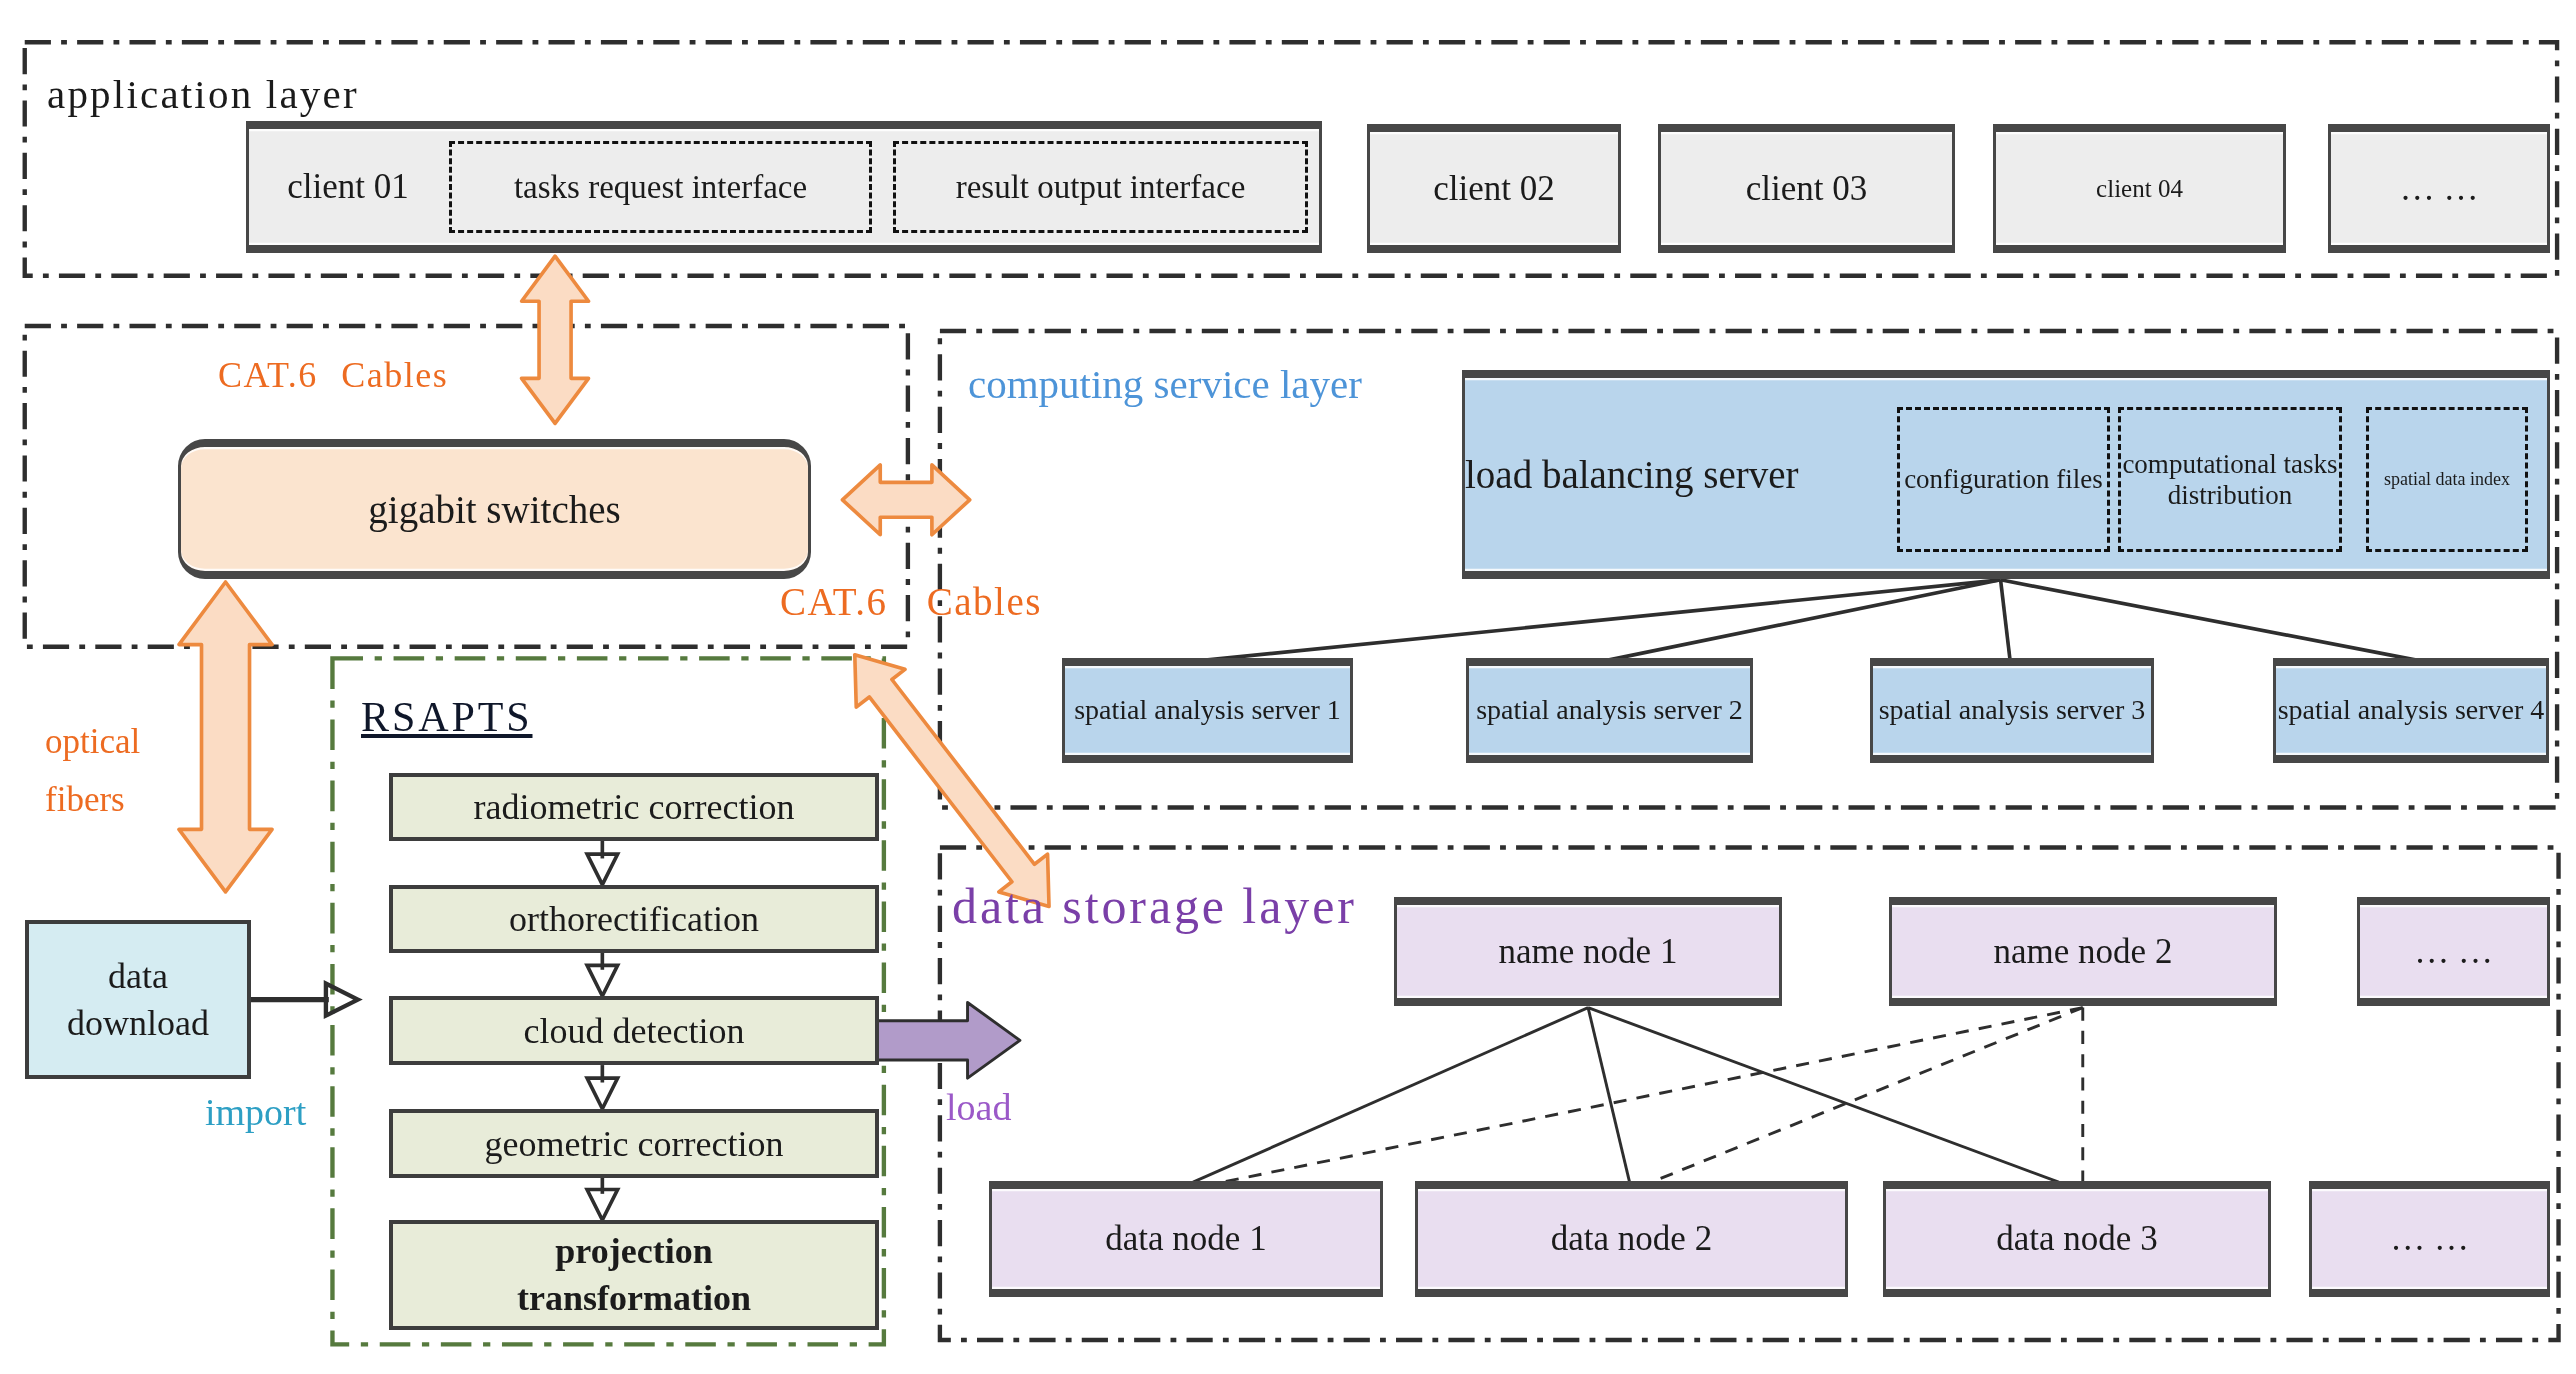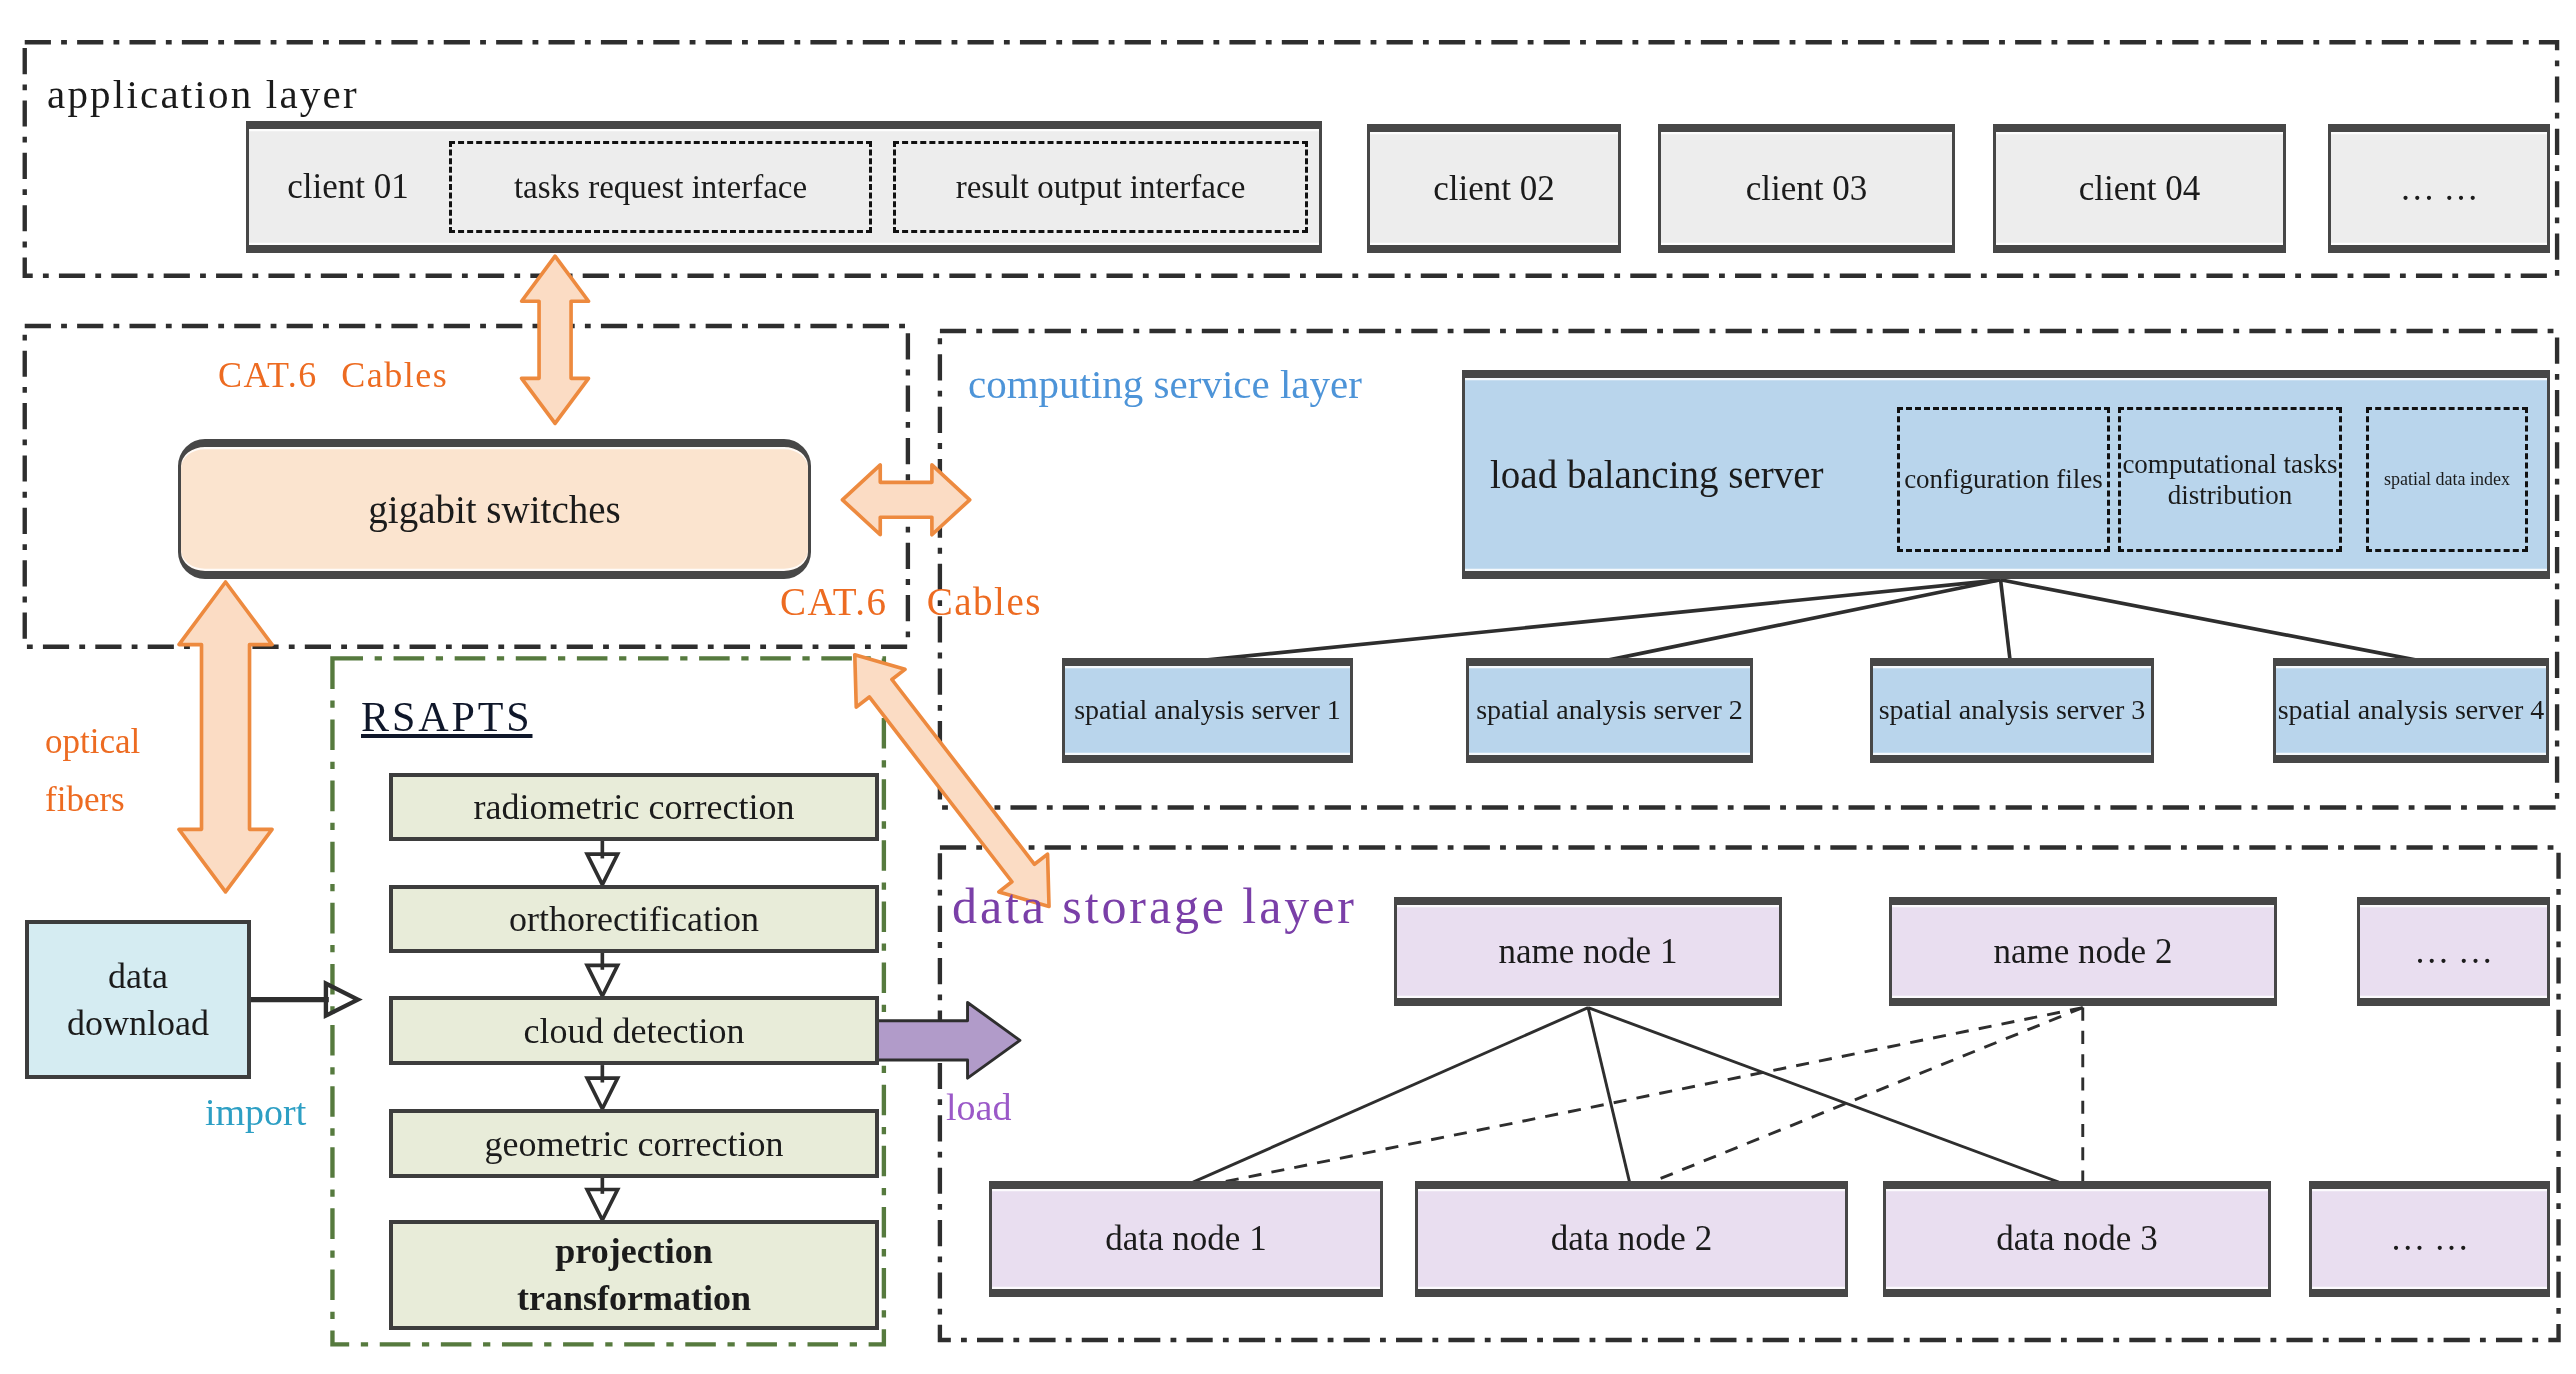--- a/index.html
+++ b/index.html
@@ -110,33 +110,33 @@
   <div class="lbl green" style="left:361px;top:693px;font-size:42px;letter-spacing:2.9px;">RSAPTS</div>
 
   <div class="box fill-client" style="left:246px;top:121px;width:1076px;height:132px;justify-content:flex-start;">
     <span style="width:198px;font-size:35px;">client 01</span>
   </div>
   <div class="dashbox fill-client" style="left:449px;top:141px;width:423px;height:92px;font-size:33px;">tasks request interface</div>
   <div class="dashbox fill-client" style="left:893px;top:141px;width:415px;height:92px;font-size:33px;">result output interface</div>
 
   <div class="box fill-client" style="left:1367px;top:124px;width:254px;height:129px;font-size:35px;">client 02</div>
   <div class="box fill-client" style="left:1658px;top:124px;width:297px;height:129px;font-size:35px;">client 03</div>
-  <div class="box fill-client" style="left:1993px;top:124px;width:293px;height:129px;font-size:35px;">client 04</div>
+  <div class="box fill-client" style="left:1993px;top:124px;width:293px;height:129px;font-size:25px;">client 04</div>
   <div class="box fill-client" style="left:2328px;top:124px;width:222px;height:129px;font-size:35px;">… …</div>
 
   <div class="box fill-switch" style="left:178px;top:439px;width:633px;height:140px;font-size:39px;">gigabit switches</div>
 
   <div class="lbl orange" style="left:218px;top:354px;font-size:36px;letter-spacing:1.5px;word-spacing:13px;">CAT.6 Cables</div>
 
   <div class="lbl orange" style="left:780px;top:579px;font-size:39px;letter-spacing:1.5px;word-spacing:28px;">CAT.6 Cables</div>
 
   <div class="lbl orange wrap center" style="left:45px;top:713px;width:143px;font-size:35px;line-height:1.65;">optical fibers</div>
 
   <div class="box fill-server" style="left:1462px;top:370px;width:1088px;height:209px;justify-content:flex-start;">
-    <span style="padding-left:25px;font-size:39px;">load balancing server</span>
+    <span style="font-size:39px;">load balancing server</span>
   </div>
   <div class="dashbox fill-server" style="left:1897px;top:407px;width:213px;height:145px;font-size:27px;">configuration files</div>
   <div class="dashbox fill-server" style="left:2118px;top:407px;width:224px;height:145px;font-size:27px;">computational tasks distribution</div>
   <div class="dashbox fill-server" style="left:2366px;top:407px;width:162px;height:145px;font-size:18px;">spatial data index</div>
 
   <div class="box fill-server wrap" style="left:1062px;top:658px;width:291px;height:105px;font-size:28px;line-height:1.3;">spatial analysis server 1</div>
   <div class="box fill-server wrap" style="left:1466px;top:658px;width:287px;height:105px;font-size:28px;line-height:1.3;">spatial analysis server 2</div>
   <div class="box fill-server wrap" style="left:1870px;top:658px;width:284px;height:105px;font-size:28px;line-height:1.3;">spatial analysis server 3</div>
   <div class="box fill-server wrap" style="left:2273px;top:658px;width:276px;height:105px;font-size:28px;line-height:1.3;">spatial analysis server 4</div>
 

